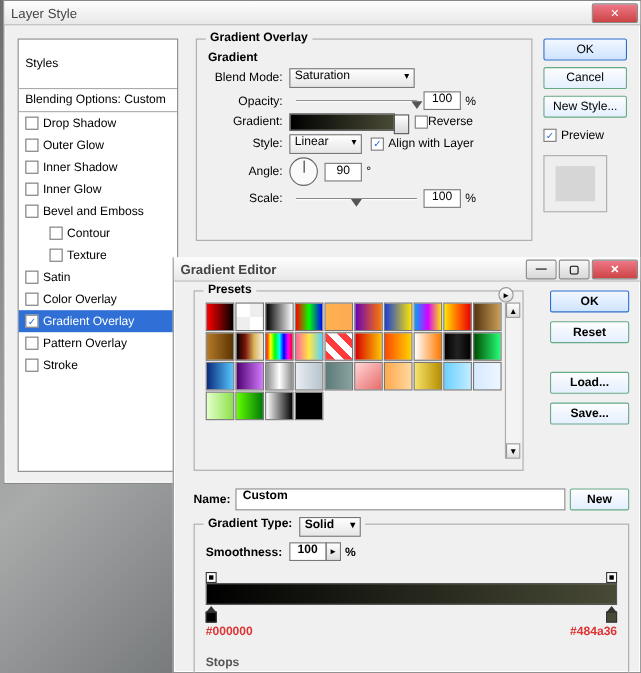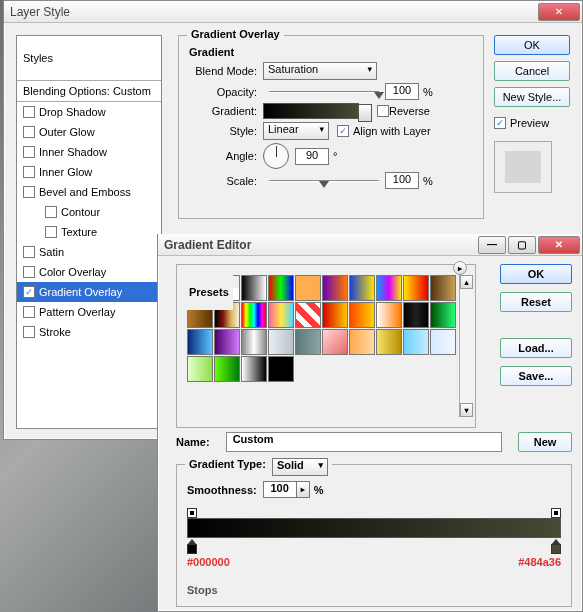--- a/index.html
+++ b/index.html
@@ -52,31 +52,31 @@
   .right-btns { position:absolute; right:0; top:0; display:flex; flex-direction:column; gap:6px; width:76px; }
   .wbtn { height:20px; border:1px solid #6a8; background:linear-gradient(#fdfdfd,#e4efff); border-radius:2px; display:flex; align-items:center; justify-content:center; }
   .wbtn.ok { border:1px solid #2a70d0; background:linear-gradient(#f2f8ff,#cfe3ff); }
   .prev-row { display:flex; align-items:center; gap:4px; margin-top:4px; }
   .prev-swatch { width:58px; height:52px; border:1px solid #aaa; background:#eee; margin-top:6px; display:flex; align-items:center; justify-content:center; }
   .prev-swatch::after { content:""; width:36px; height:32px; background:#d6d6d6; }
 
   
   .ge-body { position:absolute; left:18px; right:10px; top:30px; bottom:6px; }
   .presets-group { position:relative; border:1px solid #aaa; padding:10px; width:300px; height:164px; }
-  .presets-group .legend { position:absolute; top:-8px; left:8px; background:#f0f0f0; padding:12px 4px;margin-top:17px; }
+  .presets-group .legend { position:absolute; top:-8px; left:8px; background:#f0f0f0; padding:0 4px; }
   .presets-head { position:absolute; right:8px; top:-4px; width:14px; height:14px; border:1px solid #999; background:linear-gradient(#fff,#ddd); border-radius:50%; font-size:8px; display:flex; align-items:center; justify-content:center; }
   .preset-grid { display:flex; flex-wrap:wrap; gap:1px; width:270px; }
   .preset-sw { width:26px; height:26px; border:1px solid #777; }
   .scroll { position:absolute; right:2px; top:10px; bottom:10px; width:14px; border-left:1px solid #aaa; background:#f3f3f3; display:flex; flex-direction:column; }
   .scroll .arr { height:14px; border:1px solid #999; background:linear-gradient(#fff,#ddd); display:flex; align-items:center; justify-content:center; font-size:8px; }
   .scroll .bar { flex:1; }
 
   .ge-right { position:absolute; right:0; top:0; width:72px; display:flex; flex-direction:column; gap:8px; }
 
-  .name-row { margin-top:4px; display:flex; align-items:center; gap:16px; }
+  .name-row { margin-top:16px; display:flex; align-items:center; gap:4px; }
   .name-inp { flex:1; height:20px; border:1px solid #888; background:#fff; padding:0 6px; }
   .new-btn { width:54px; }
 
   .gt-group { margin-top:12px; border:1px solid #aaa; padding:10px; position:relative; }
   .gt-group .legend { position:absolute; top:-8px; left:8px; background:#f0f0f0; padding:0 4px; }
   .spin { width:14px; height:17px; border:1px solid #777; background:linear-gradient(#fff,#ddd); margin-left:-1px; display:flex; align-items:center; justify-content:center; font-size:8px; }
 
   .grad-bar-wrap { margin-top:10px; position:relative; height:46px; }
   .grad-bar { position:absolute; left:0; right:0; top:10px; height:20px; border:1px solid #555; background:linear-gradient(90deg,#000 0%, #484a36 100%); }
   .op-stop { position:absolute; top:0; width:10px; height:10px; background:#fff; border:1px solid #333; }

